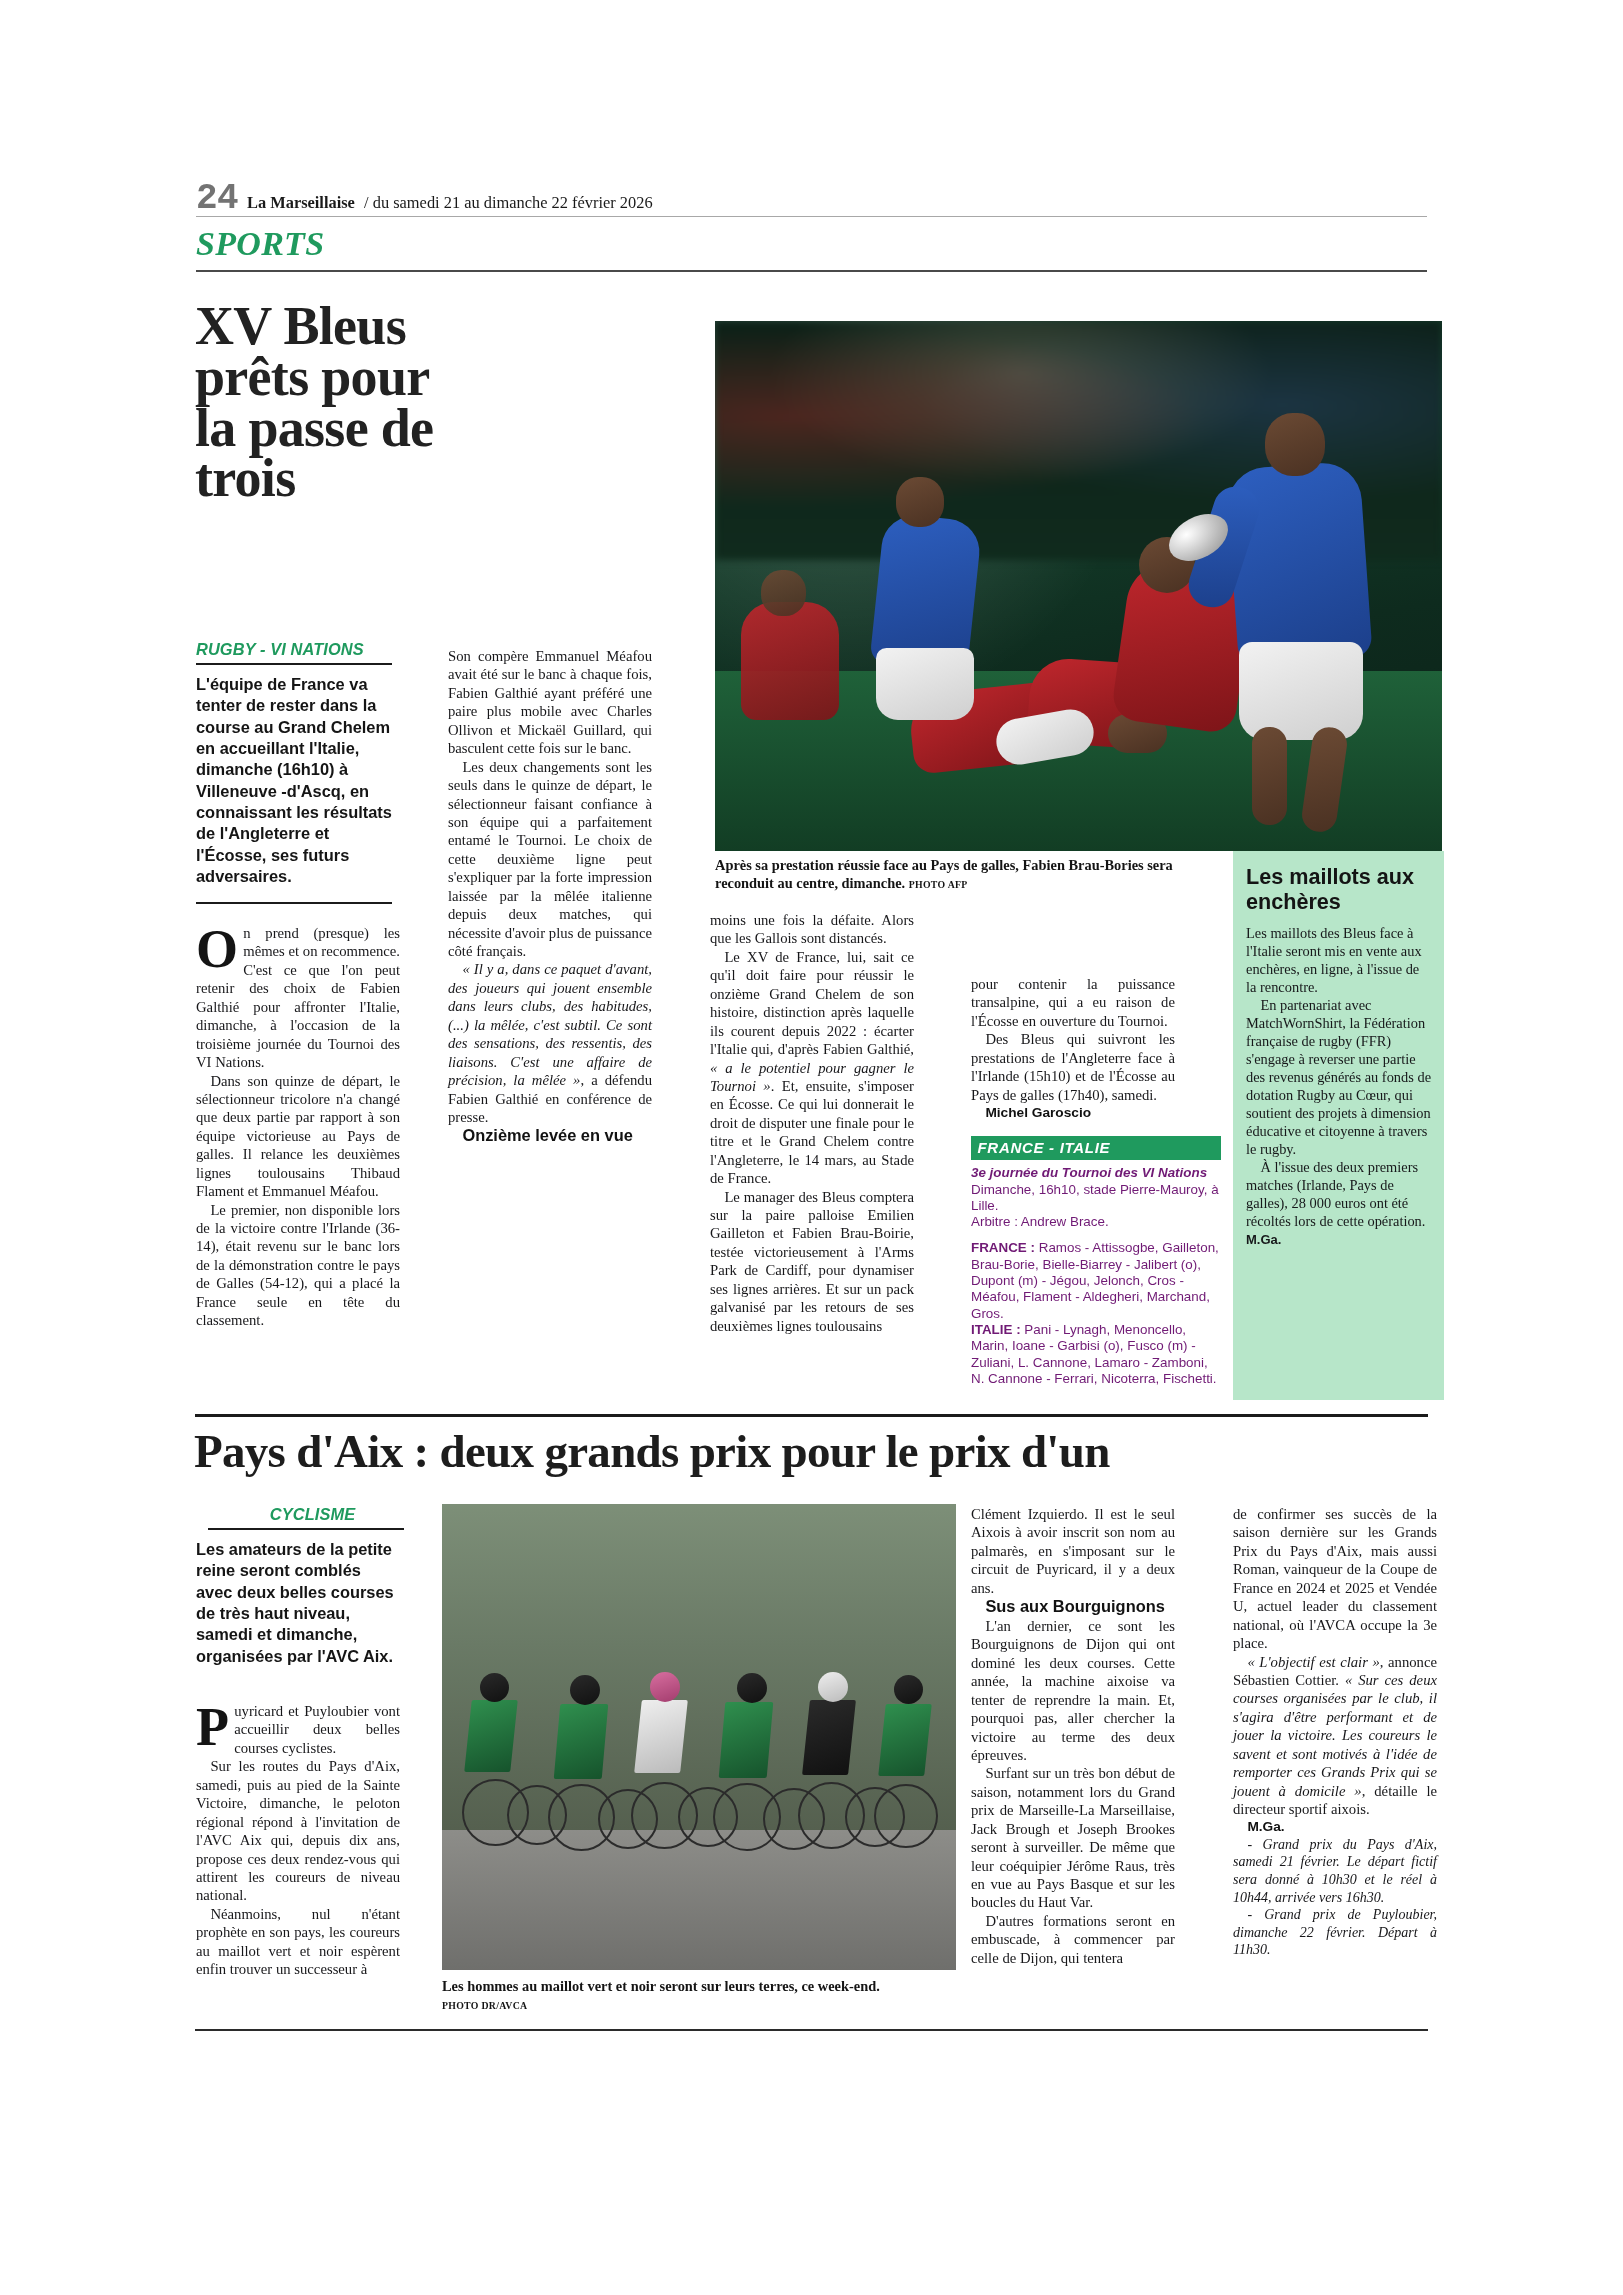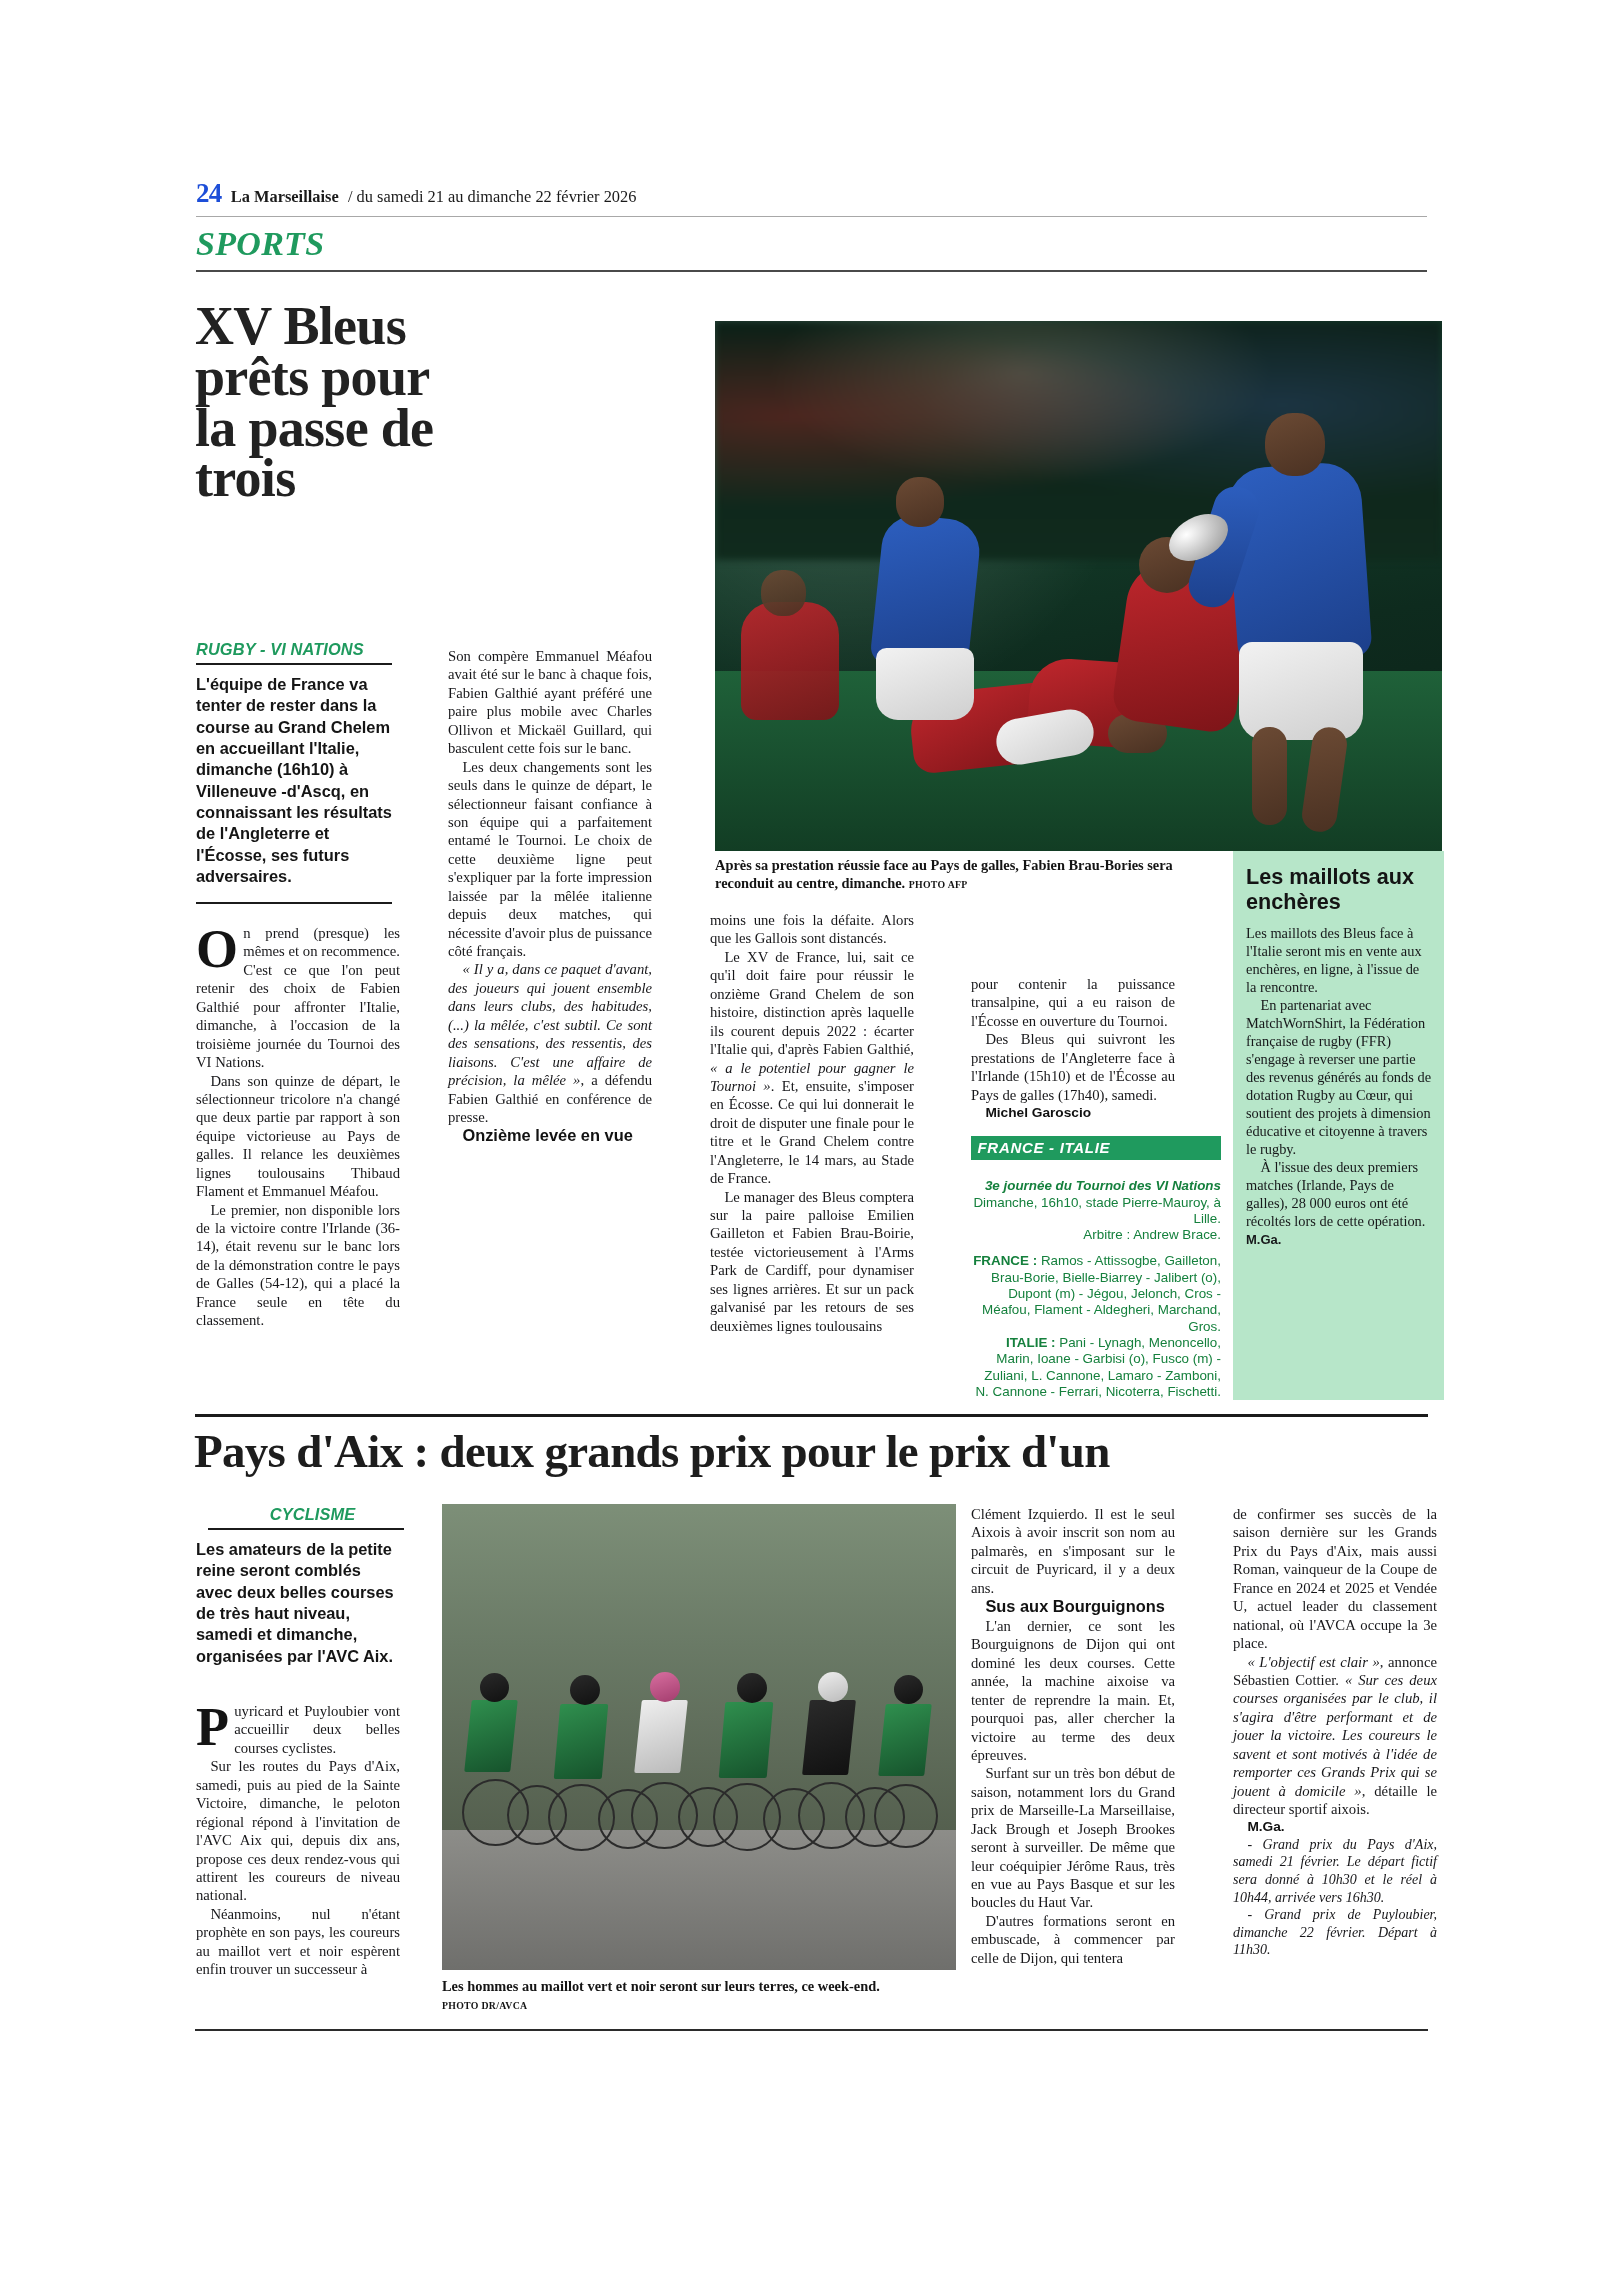--- a/index.html
+++ b/index.html
@@ -5,21 +5,21 @@
   html,body{margin:0;padding:0;background:#8b8b8b;}
   body{font-family:"Liberation Serif",serif;}
   .page{
     width:1623px;height:2295px;background:#ffffff;position:relative;
     box-sizing:border-box;overflow:hidden;
   }
 
   
   .masthead{position:absolute;left:196px;top:178px;width:1231px;}
   .masthead-line{display:flex;align-items:baseline;gap:9.2px;}
-  .folio{font-family:Liberation Serif, serif;font-weight:bold;font-size:27px;color:#1d4ed8;letter-spacing:-0.7px;}
+  .folio{font-family:Liberation Mono, monospace;font-weight:bold;font-size:36px;color:#737373;letter-spacing:-0.7px;}
   .masthead-title{font-family:"Liberation Serif",serif;font-weight:bold;font-size:16.4px;color:#1a1a1a;}
   .masthead-date{font-family:"Liberation Serif",serif;font-size:16.4px;color:#1a1a1a;}
   .masthead-sep{position:absolute;left:196px;top:216px;width:1231px;border-top:1.3px solid #a8a8a8;}
   .section-label{position:absolute;left:196px;top:225px;font-family:"Liberation Serif",serif;
      font-style:italic;font-weight:bold;font-size:34px;color:#1f9a5e;letter-spacing:0.3px;text-align:center;}
   .section-sep{position:absolute;left:196px;top:270px;width:1231px;border-top:2px solid #4a4a4a;}
 
   
   .rug-headline{position:absolute;left:195px;top:301px;width:262px;
     font-family:"Liberation Serif",serif;font-weight:bold;font-size:54px;line-height:0.94;
@@ -52,21 +52,21 @@
   
   .rug-photo{position:absolute;left:715px;top:321px;width:727px;height:530px;overflow:hidden;background:#123;}
   .rug-caption{position:absolute;left:715px;top:857px;width:511px;
      font-family:"Liberation Serif",serif;font-weight:bold;font-size:14.4px;line-height:1.22;color:#141414;}
   .credit{font-size:9.8px;letter-spacing:0.3px;font-weight:bold;text-align:center;}
 
   
   .fi-box{position:absolute;left:971px;top:1136px;width:250px;}
   .fi-head{background:#1f9a5e;color:#ffffff;font-family:"Liberation Sans",sans-serif;
      font-style:italic;font-weight:bold;font-size:15px;padding:3.3px 6.5px 3.9px 6.5px;letter-spacing:0.7px;}
-  .fi-body{font-family:"Liberation Sans",sans-serif;font-size:13.4px;line-height:1.22;color:#15803d;padding-top:18px;text-align:right;}
+  .fi-body{font-family:"Liberation Sans",sans-serif;font-size:13.4px;line-height:1.22;color:#701a75;padding-top:5px;}
   .fi-body .ln{margin:0;}
   .fi-body .it{font-style:italic;font-weight:bold;}
   .fi-body .bd{font-weight:bold;}
   .fi-gap{height:9.8px;}
 
   
   .green-box{position:absolute;left:1233px;top:851px;width:211px;height:549px;
      background:#b7e6c9;padding:14.4px 13px 0 13px;box-sizing:border-box;}
   .gb-title{font-family:"Liberation Sans",sans-serif;font-weight:bold;font-size:21.6px;
      line-height:1.12;color:#141414;}

